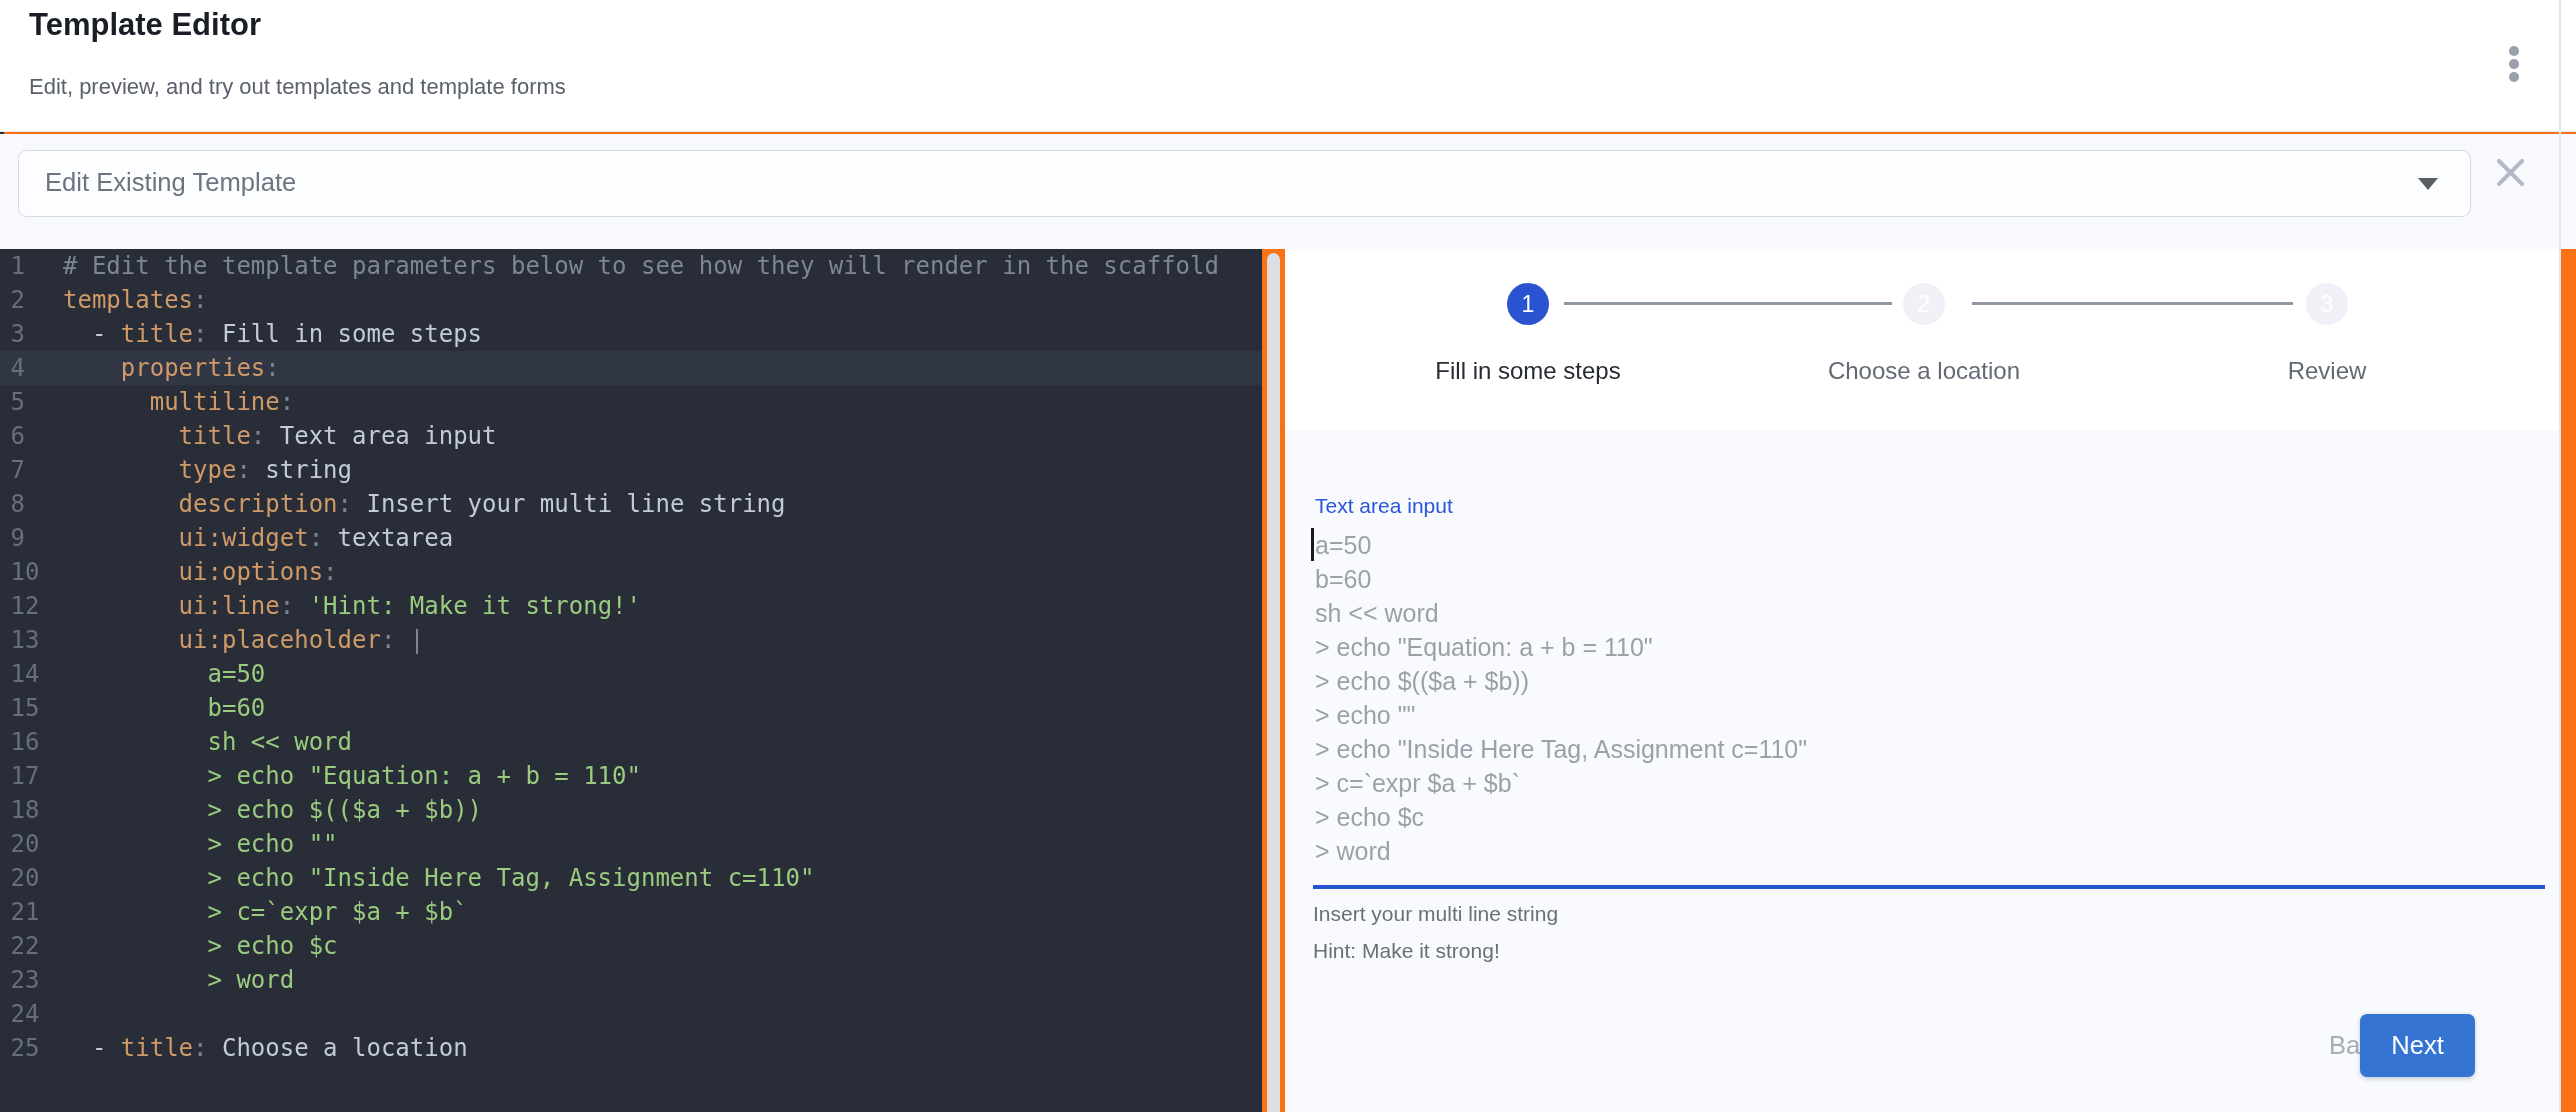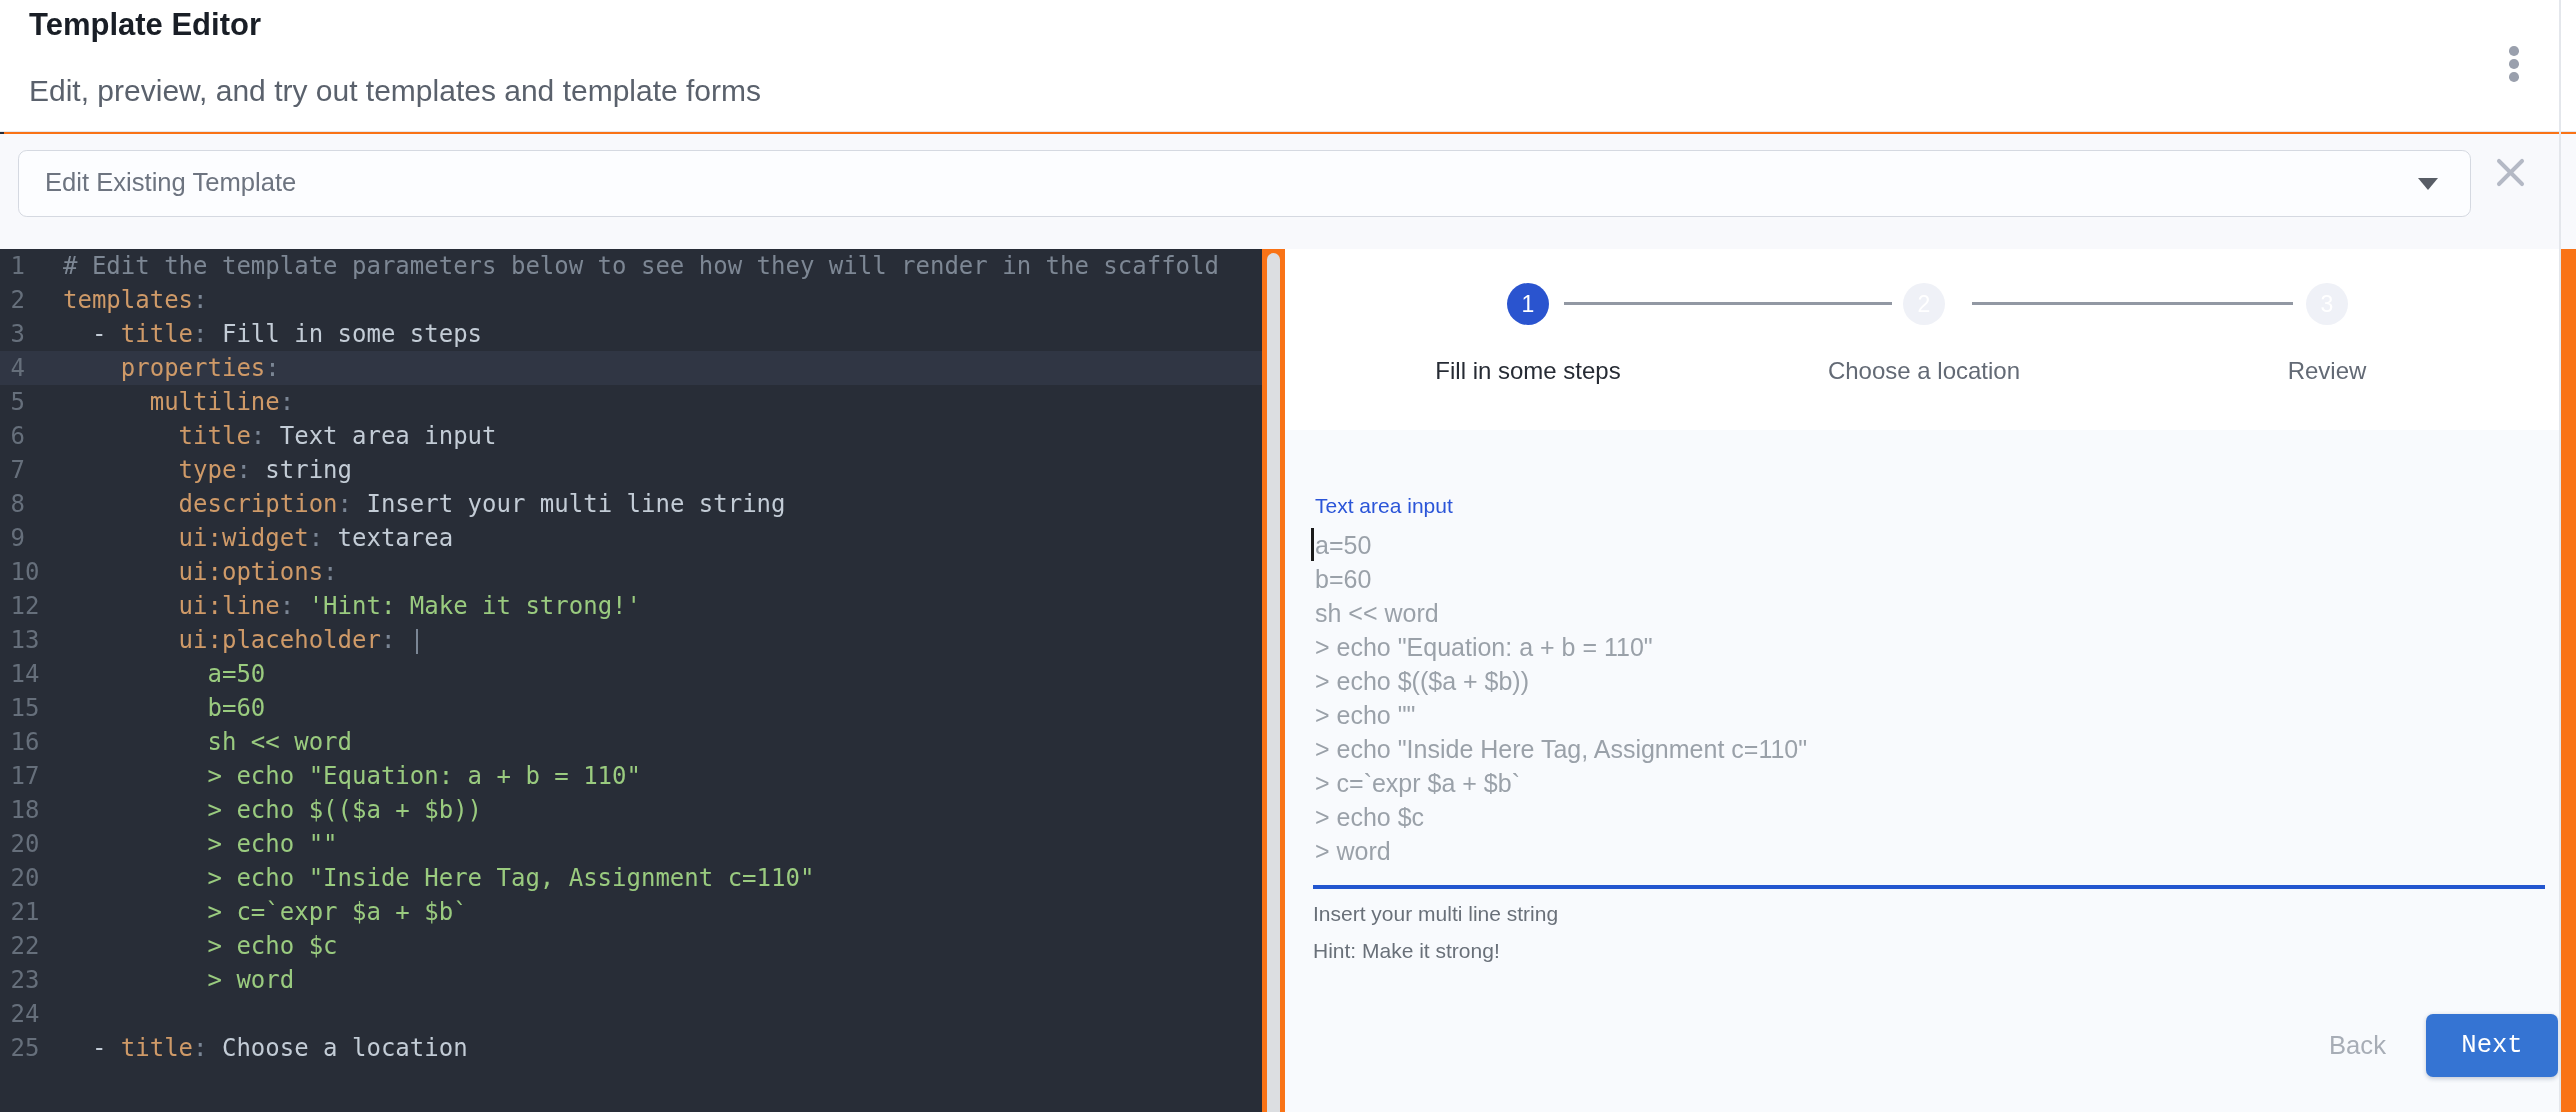--- a/index.html
+++ b/index.html
@@ -7,21 +7,21 @@
         font-family:"Liberation Sans",sans-serif;overflow:hidden;padding-left:20px;}
 
   
   .left-edge{position:absolute;left:0;top:0;width:3.5px;height:1113px;background:#282d37;}
   .right-edge{position:absolute;left:2559px;top:0;width:1.8px;height:1113px;background:#e4e7ec;}
 
   
   .header{position:absolute;left:0;top:0;width:2576px;height:132px;background:#ffffff;
           border-bottom:1.8px solid #e6e8ee;box-sizing:border-box;}
   .title{position:absolute;left:29px;top:7px;margin:0;font-size:31px;font-weight:bold;color:#191e26;}
-  .subtitle{position:absolute;left:29px;top:74px;margin:0;font-size:30px;color:#5a616c;}
+  .subtitle{position:absolute;left:29px;top:74px;margin:0;font-size:22px;color:#5a616c;}
   .kebab{position:absolute;left:2490px;top:35px;width:48px;height:58px;background:transparent;
          border:none;cursor:pointer;display:flex;flex-direction:column;align-items:center;justify-content:center;}
   .kebab-icon{display:flex;flex-direction:column;gap:3.5px;}
   .kebab-icon i{width:9.7px;height:9.7px;border-radius:50%;background:#9aa0ad;display:block;}
 
   
   .loader-row{position:absolute;left:0;top:134px;width:2576px;height:115px;background:#f8f9fc;}
   .select{position:absolute;left:17.6px;top:16px;width:2453px;height:67px;box-sizing:border-box;
           border:1.8px solid #d5d9e1;border-radius:8.8px;background:#fcfdff;cursor:pointer;}
   .select-text{position:absolute;left:26.4px;top:0;line-height:63px;font-size:25.6px;color:#6d7480;}
@@ -68,22 +68,22 @@
   .caret-bar{position:absolute;left:26.4px;top:279px;width:2.6px;height:33px;background:#1a1a1a;}
   .ph-text{position:absolute;left:30px;top:279px;font-size:25px;line-height:34px;color:#9aa1a9;
            white-space:pre;cursor:text;width:1231px;height:349px;}
   .underline{position:absolute;left:28px;top:636px;width:1232px;height:3.5px;background:#2356cf;}
   .helper1{position:absolute;left:28px;top:653px;font-size:21px;color:#697079;}
   .helper2{position:absolute;left:28px;top:690px;font-size:21px;color:#697079;}
 
   
   .back-btn{position:absolute;left:1024px;top:771px;width:97px;height:51px;background:transparent;
             border:none;font-family:"Liberation Sans",sans-serif;font-size:25.6px;color:#a7adb6;cursor:pointer;}
-  .next-btn{position:absolute;left:1141px;top:765px;width:132px;height:63px;background:#3574d3;
-            border:none;border-radius:7px;font-family:Liberation Mono, monospace;font-size:25.6px;
+  .next-btn{position:absolute;left:1075px;top:765px;width:115px;height:63px;background:#3574d3;
+            border:none;border-radius:7px;font-family:Liberation Sans, sans-serif;font-size:25.6px;
             color:#ffffff;cursor:pointer;box-shadow:0 1.8px 4.4px rgba(20,40,80,0.22);}
 </style>
 </head>
 <body>
 
 <div class="page">
 
   <div class="left-edge"></div>
 
   <div class="header">

